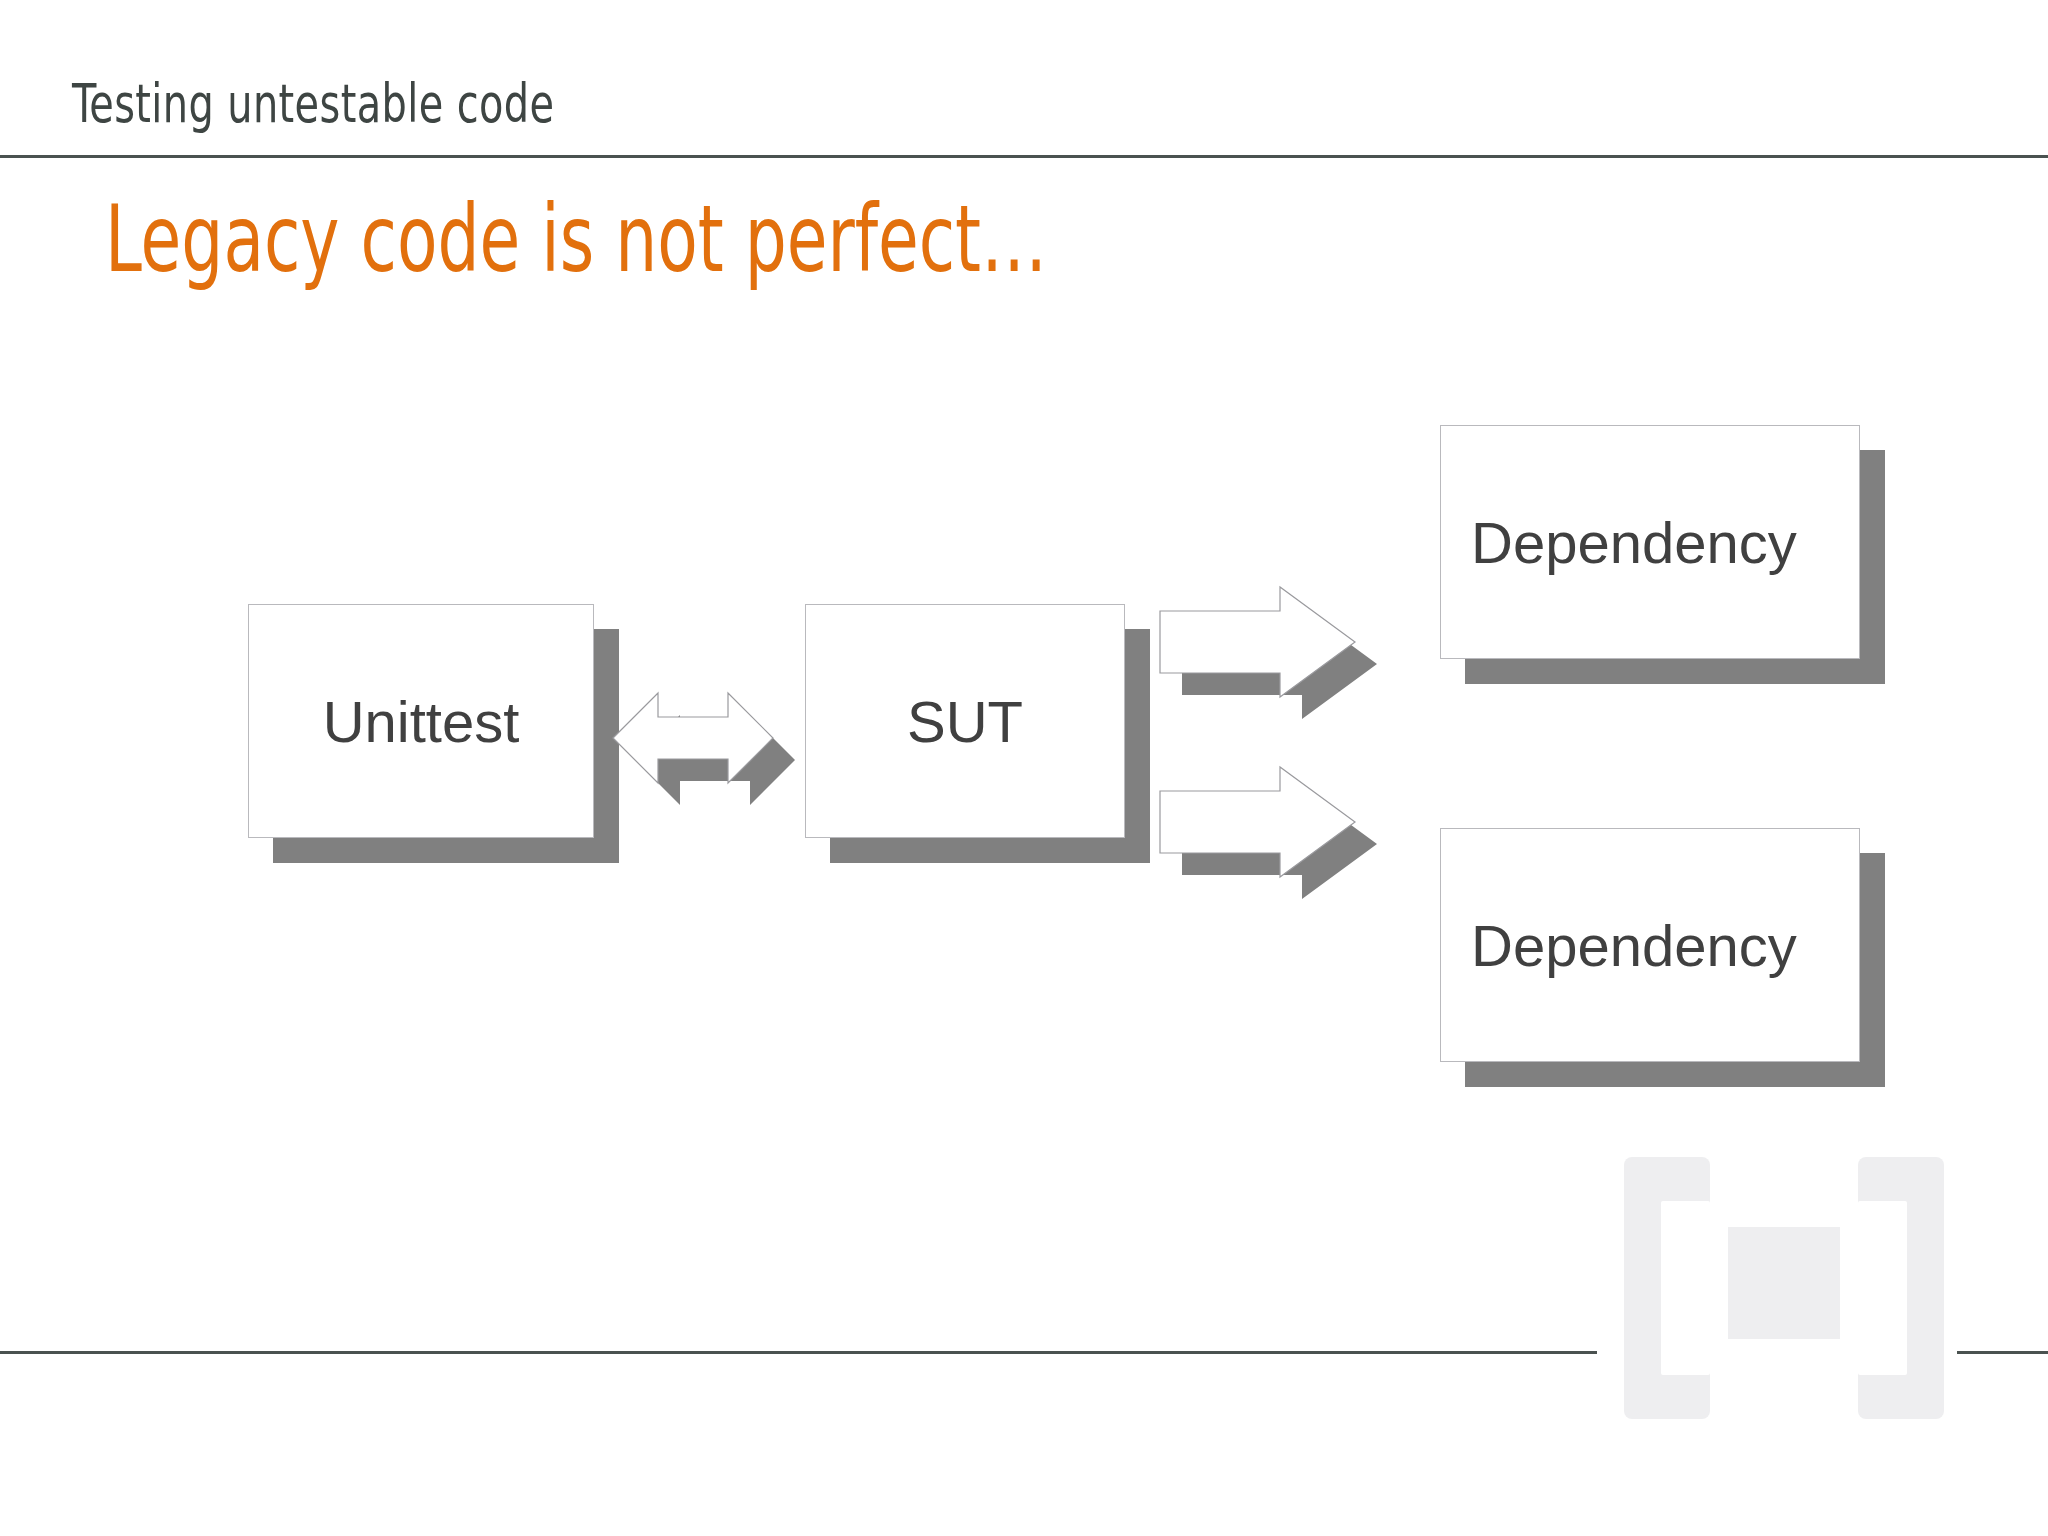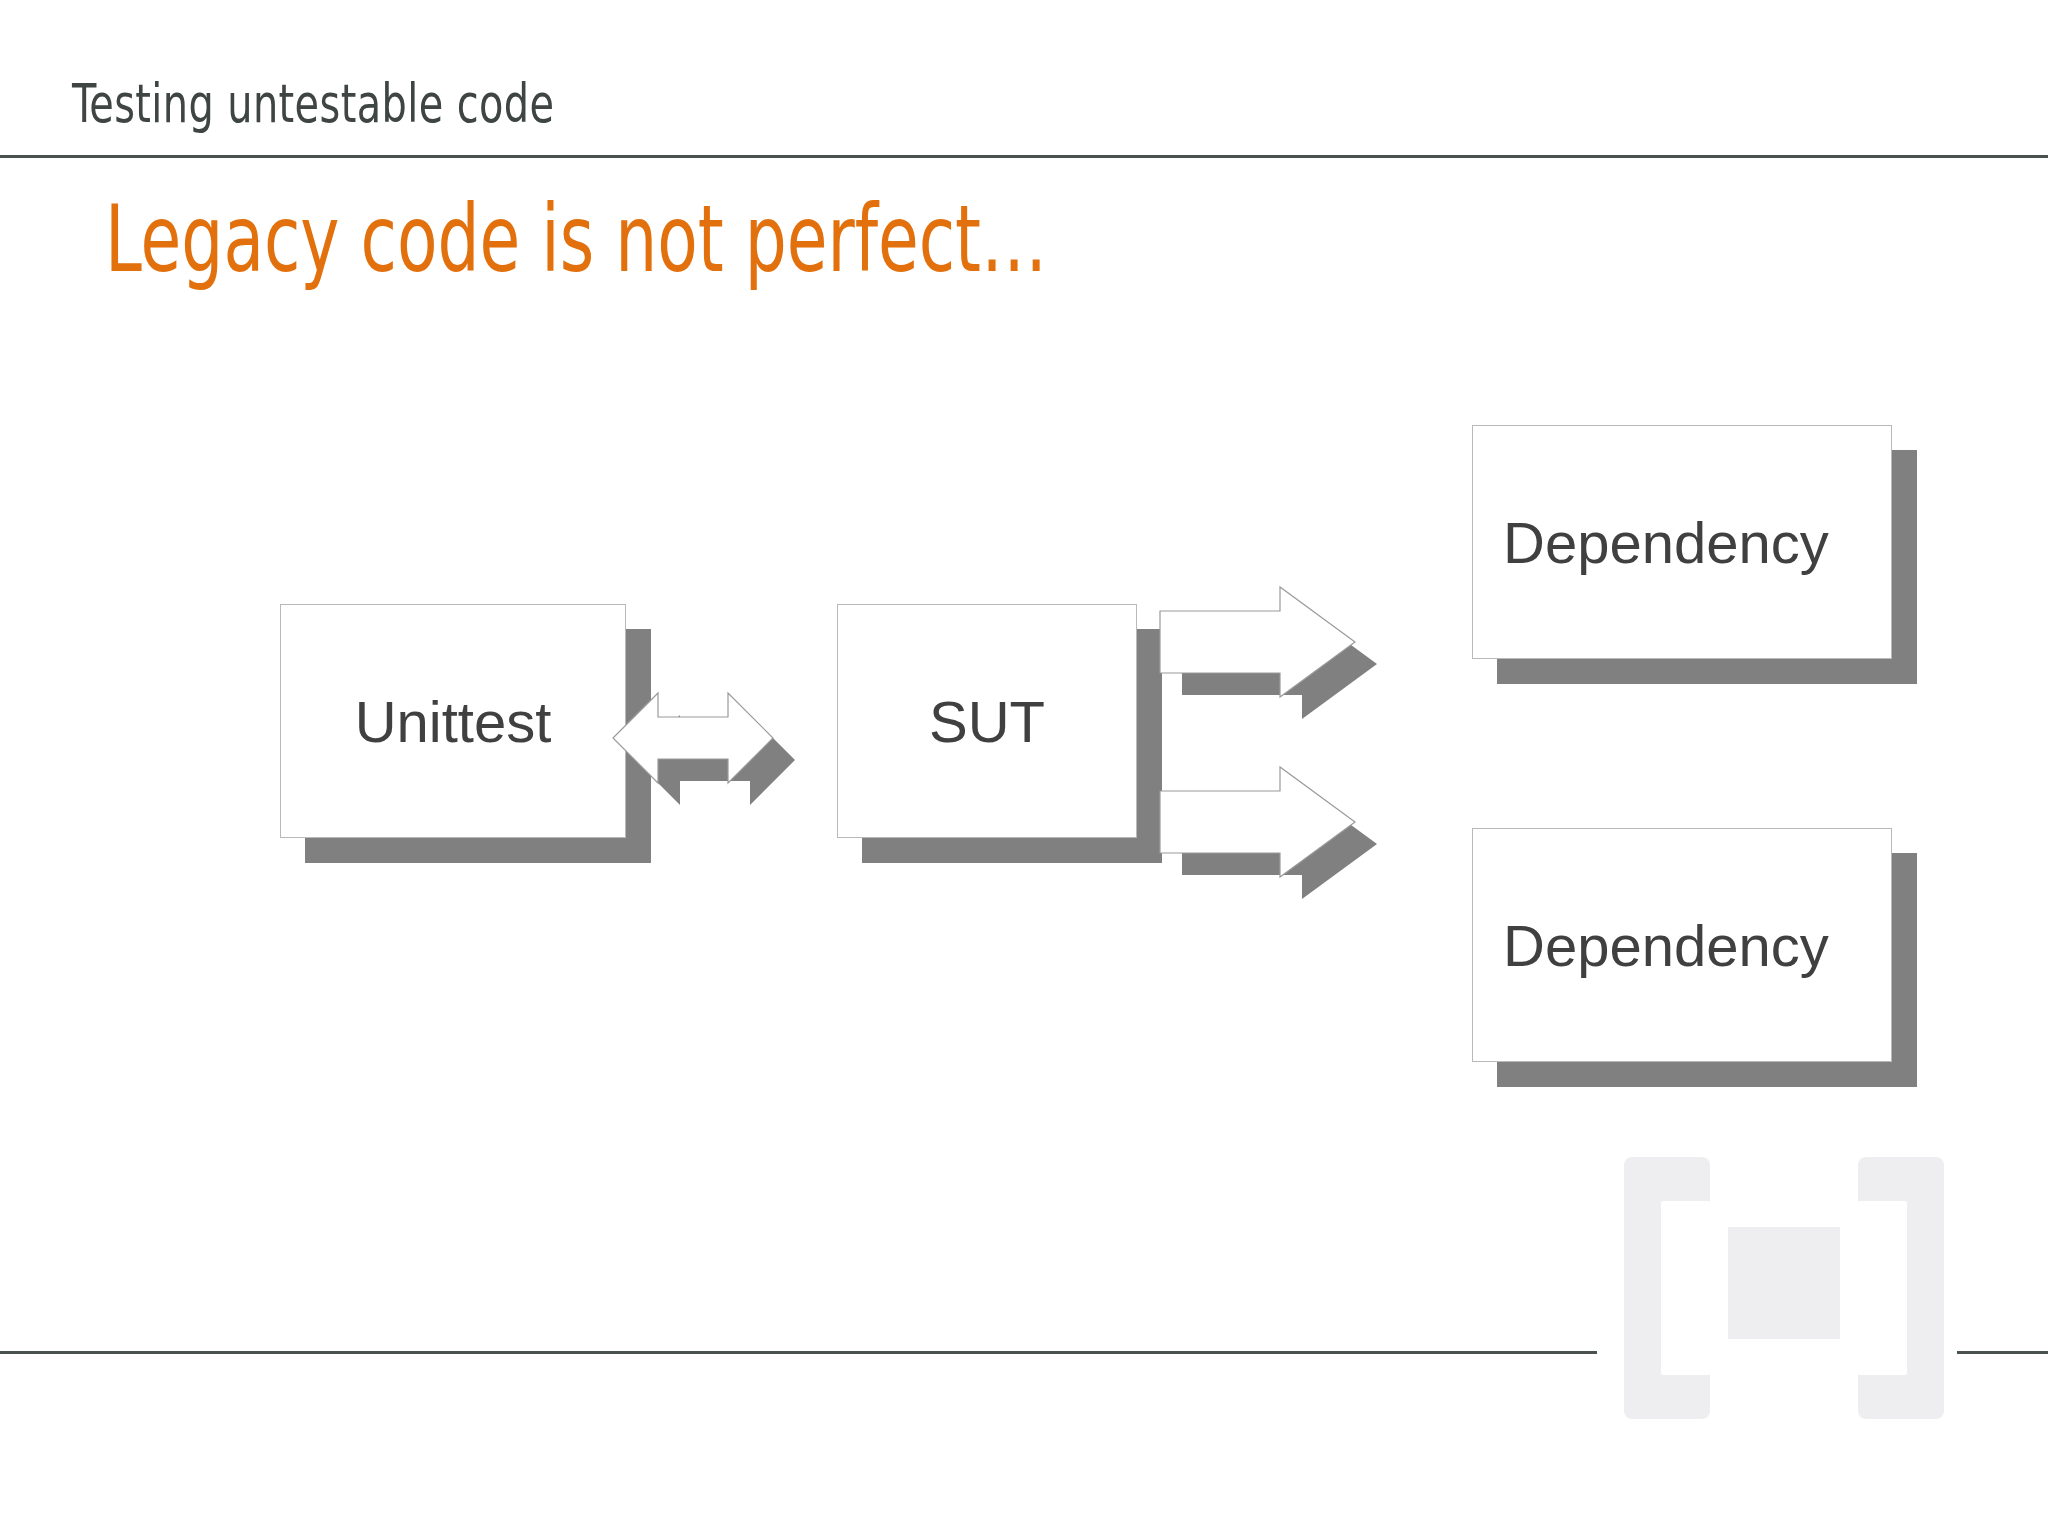--- a/index.html
+++ b/index.html
@@ -60,21 +60,20 @@
   #diagram {
     position: absolute;
     left: 0;
     top: 0;
     width: 2048px;
     height: 1536px;
   }
 
   .node {
     position: absolute;
-    margin-left: 32px;
   }
   .node .shadow {
     position: absolute;
     left: 25px;
     top: 25px;
     width: 100%;
     height: 100%;
     background: #808080;
   }
   .node .face {
@@ -232,21 +231,21 @@
 
     <div class="arrow" style="left:588px; top:680px; width:230px; height:140px;">
       <svg width="230" height="140" viewBox="0 0 230 140">
 
         <polygon points="25,58 70,13 70,37 140,37 140,13 185,58 140,103 140,79 70,79 70,103" fill="#808080" transform="translate(22,22)"></polygon>
 
         <polygon points="25,58 70,13 70,37 140,37 140,13 185,58 140,103 140,79 70,79 70,103" fill="#ffffff" stroke="#9a9a9e" stroke-width="1.2"></polygon>
       </svg>
     </div>
 
-    <div class="node center" style="left:805px; top:604px; width:300px; height:234px;">
+    <div class="node center" style="left:805px; top:604px; width:300px; height:234px;padding-left:20px;">
       <div class="shadow"></div>
       <div class="face">
         <span class="label">SUT</span>
       </div>
     </div>
 
     <div class="arrow" style="left:1150px; top:583px; width:240px; height:145px;">
       <svg width="240" height="145" viewBox="0 0 240 145">
         <polygon points="10,28 130,28 130,4 205,59 130,114 130,90 10,90" fill="#808080" transform="translate(22,22)"></polygon>
         <polygon points="10,28 130,28 130,4 205,59 130,114 130,90 10,90" fill="#ffffff" stroke="#9a9a9e" stroke-width="1.2"></polygon>

